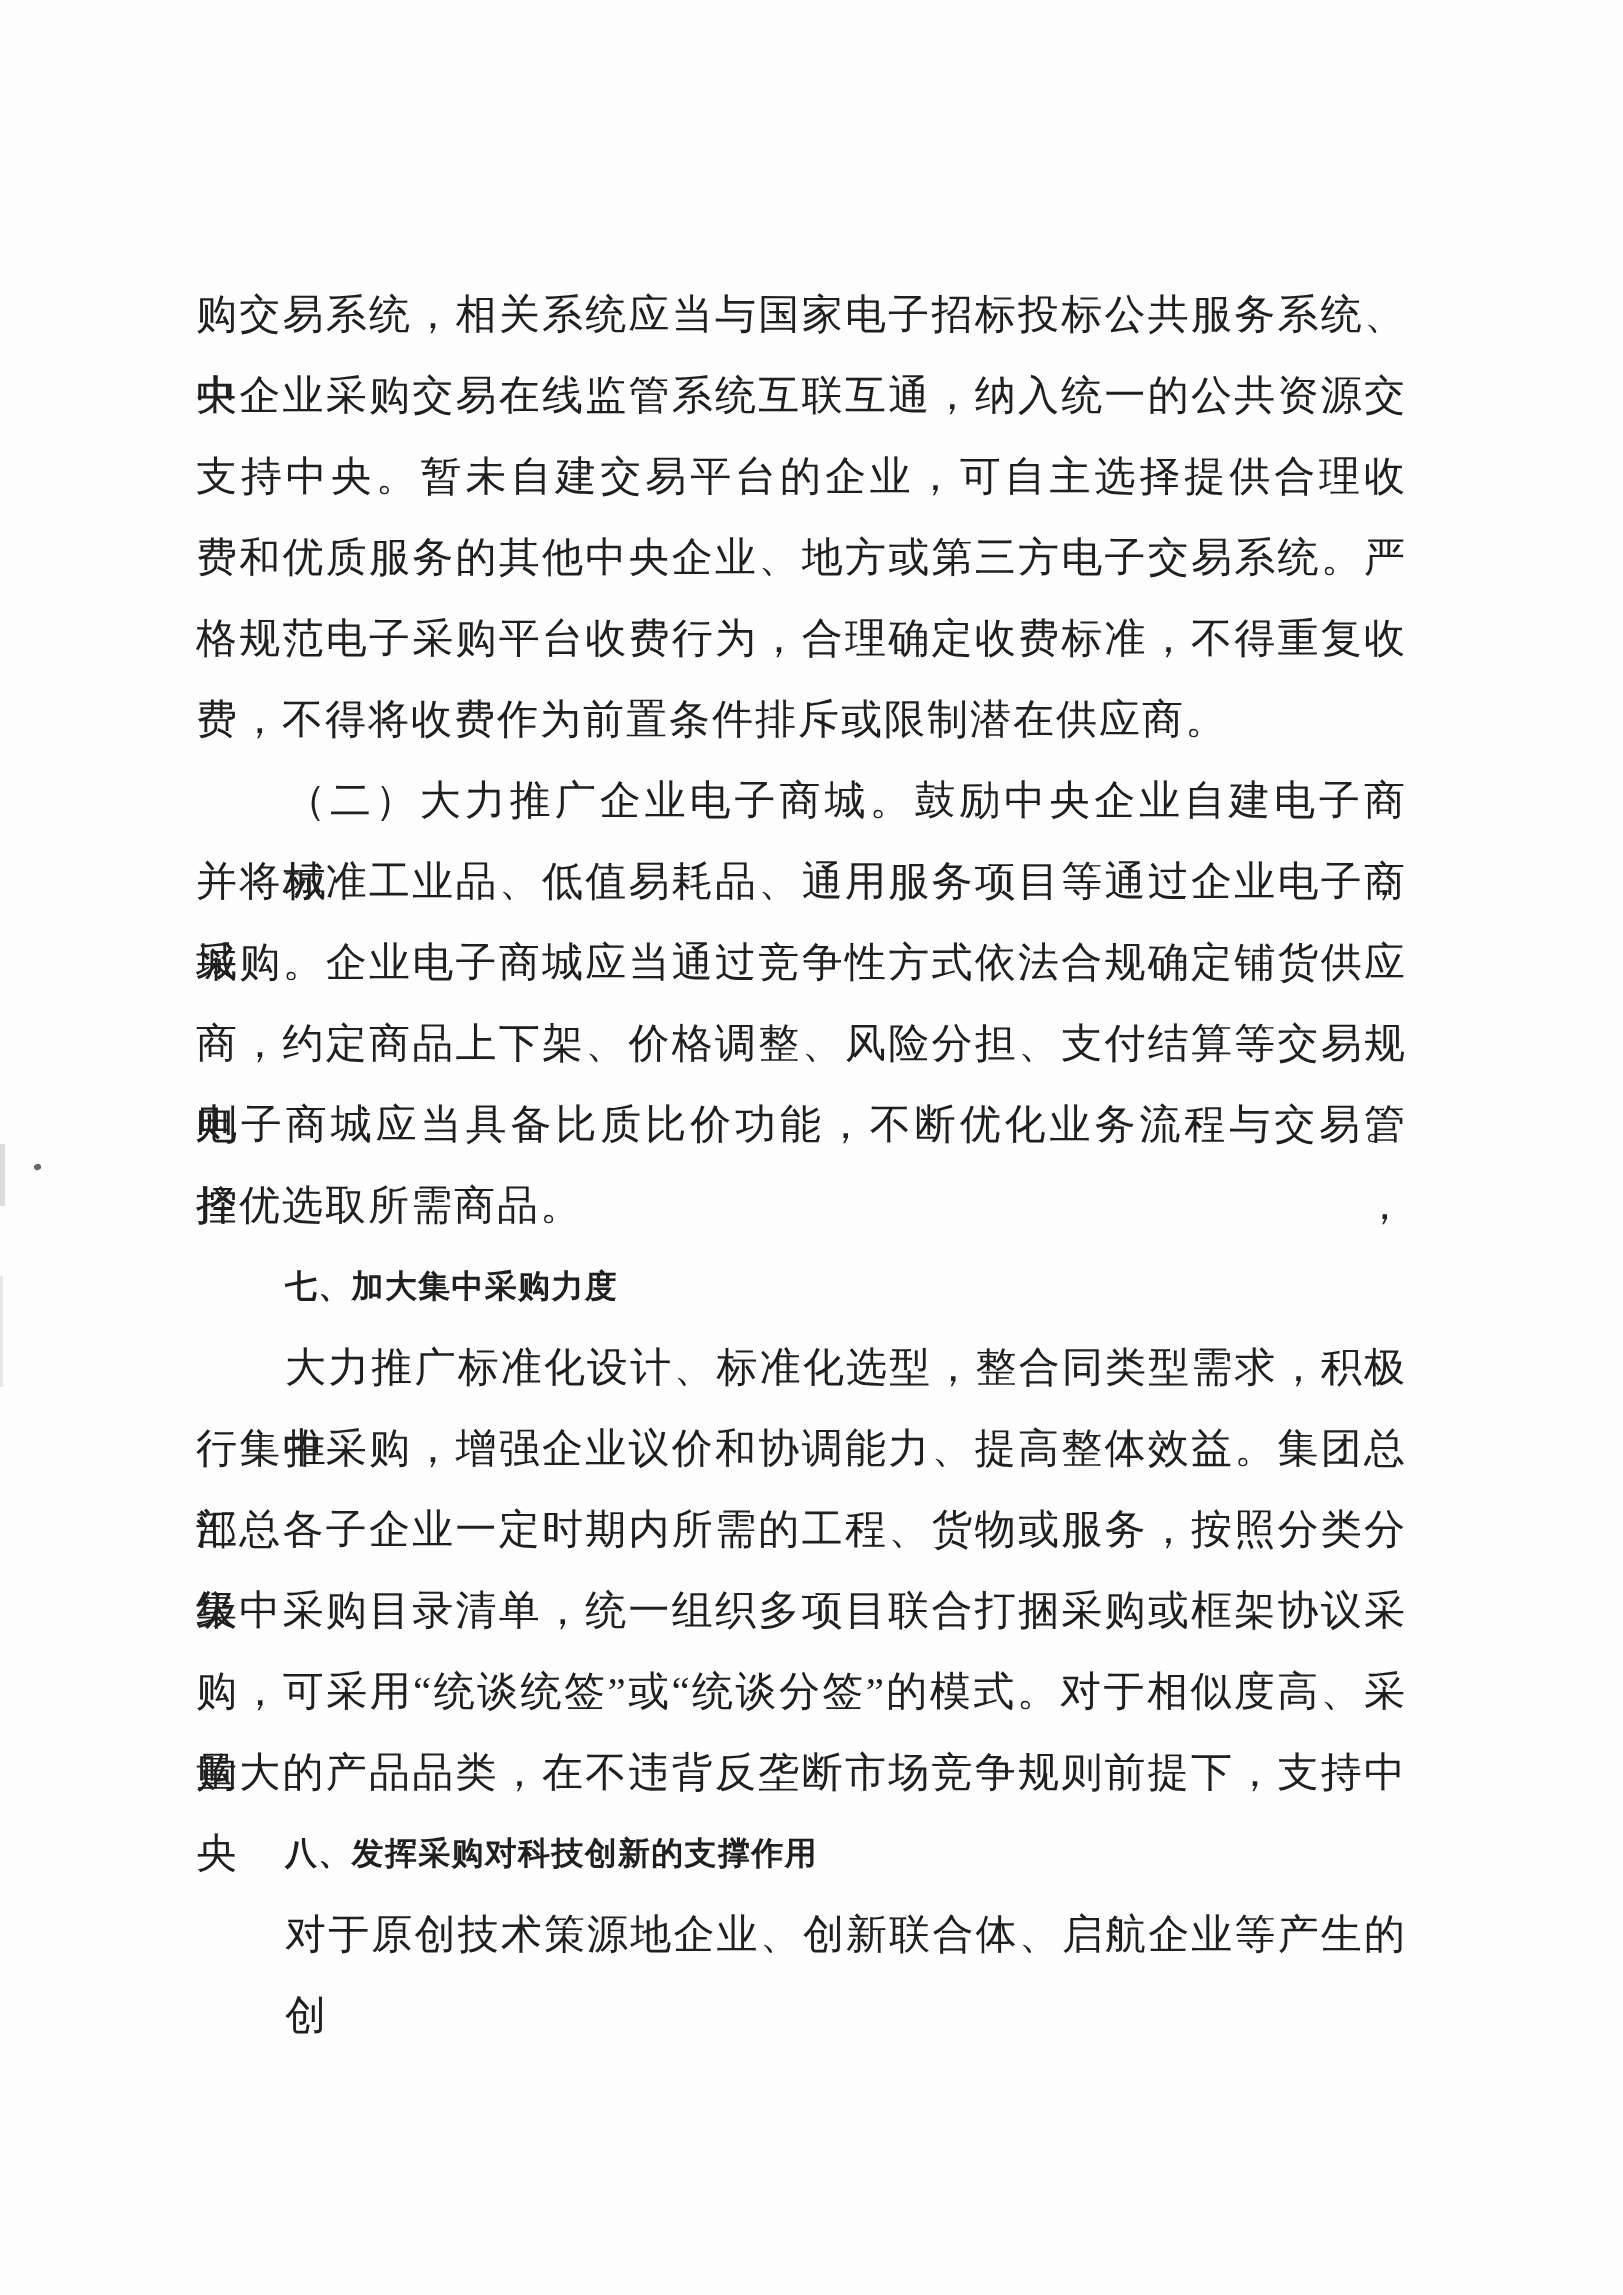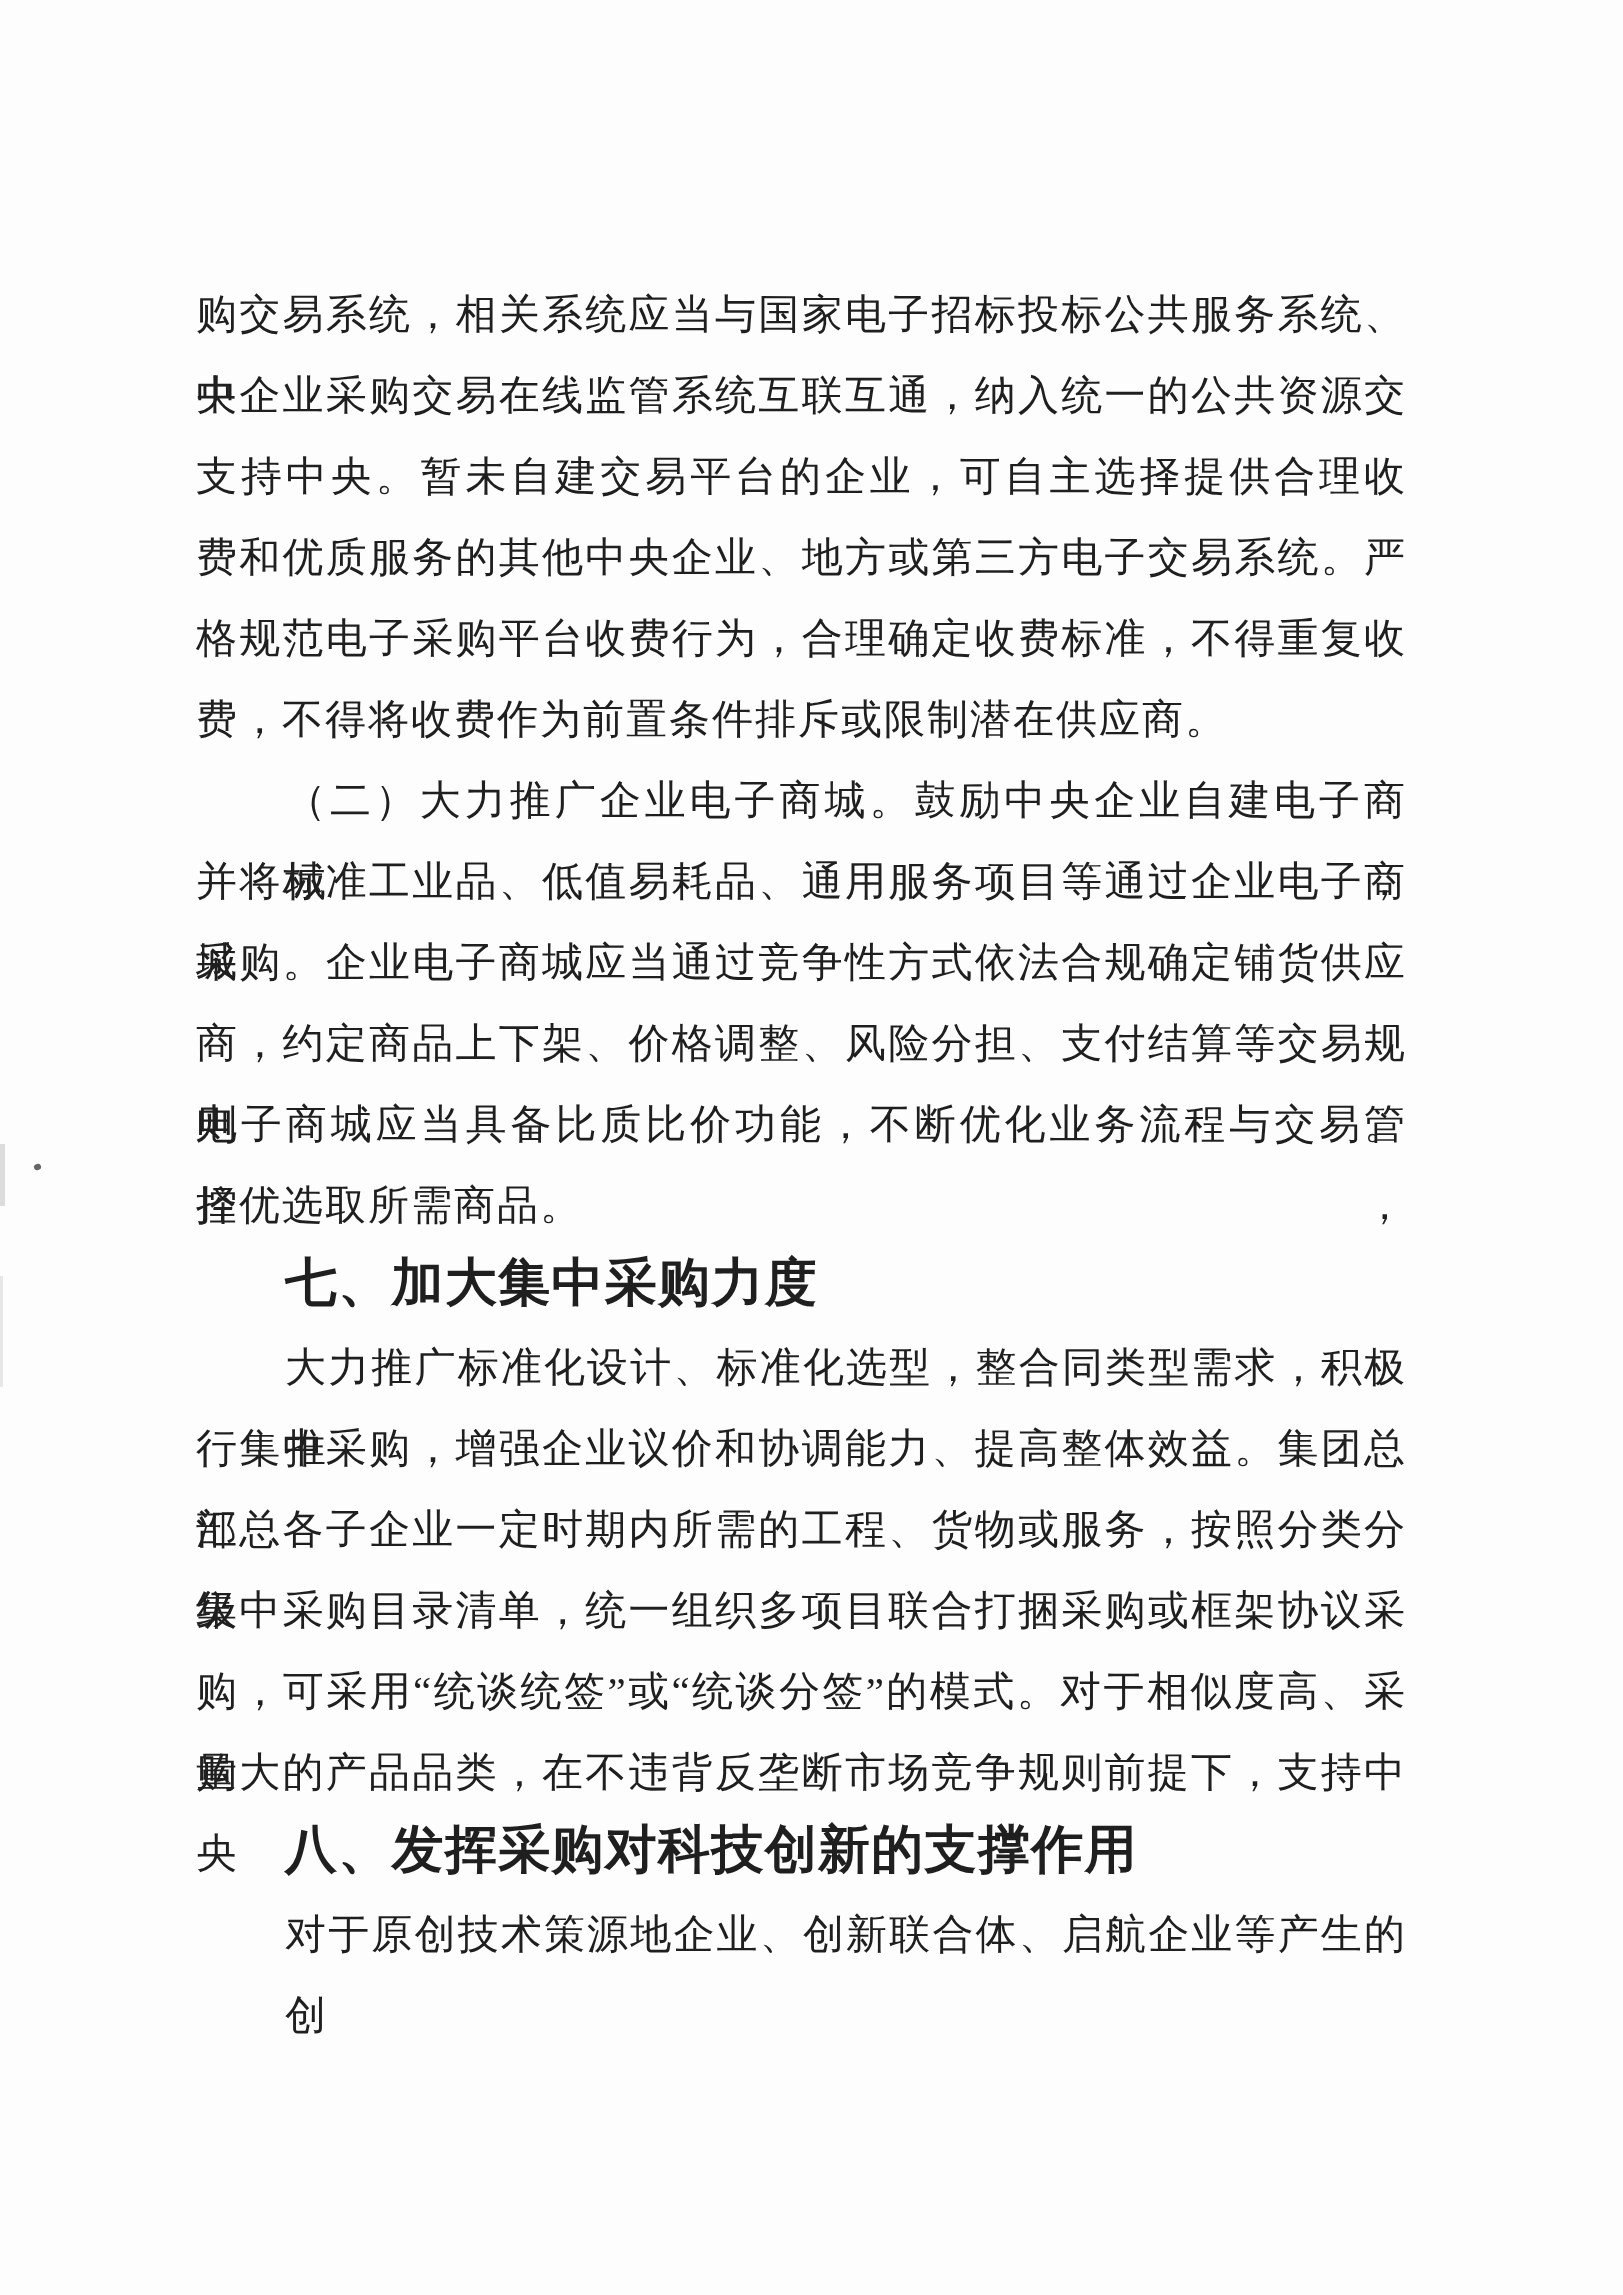--- a/index.html
+++ b/index.html
@@ -36,23 +36,23 @@
   }
   .justify {
     white-space: normal;
     text-align: justify;
     text-align-last: justify;
   }
   .indent {
     padding-left: 89px;
   }
   .heading {
-    font-family: Liberation Mono, monospace;
+    font-family: Liberation Sans, sans-serif;
     font-weight: 700;
-    font-size: 52px;
+    font-size: 32px;
     letter-spacing: 1.3px;
   }
   
   .artifact-dot {
     position: absolute;
     left: 34px;
     top: 1164px;
     width: 7.2px;
     height: 5.9px;
     background: #4b4b4b;

